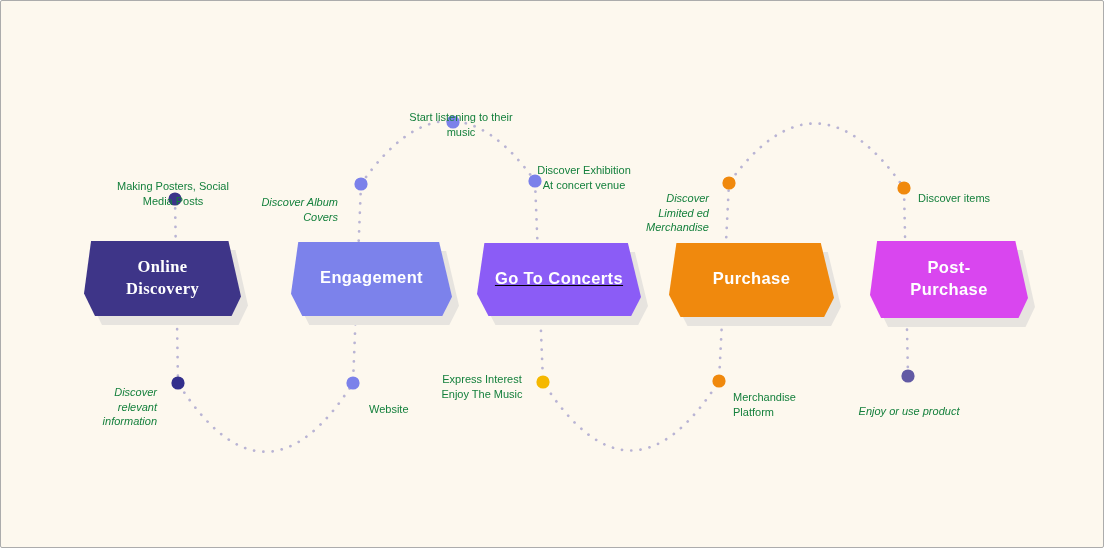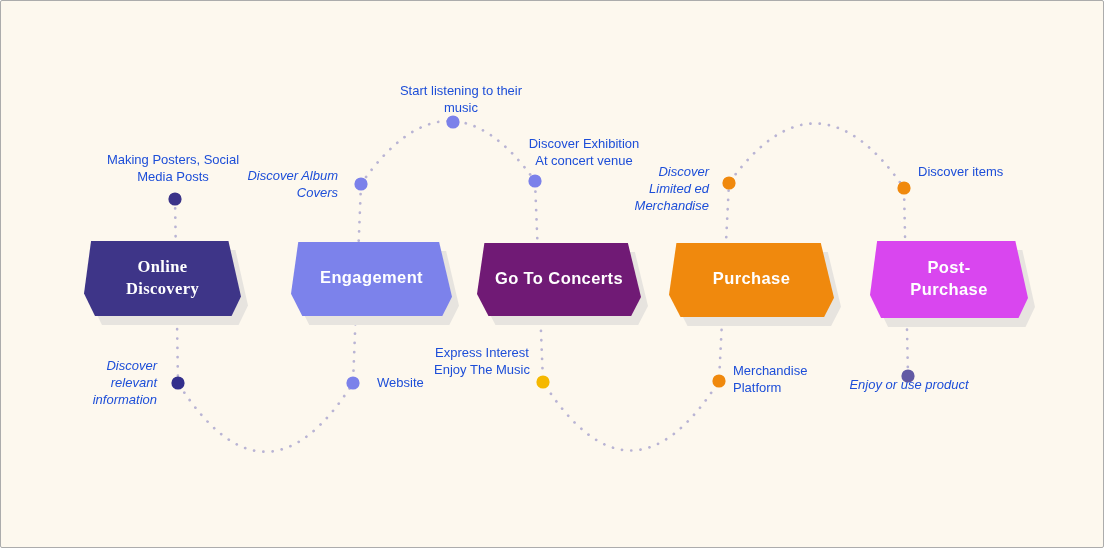--- a/index.html
+++ b/index.html
@@ -15,22 +15,23 @@
   }
   .banner .shadow{left:7px;top:9px;background:#E7E4DF;}
   .banner .face{
     left:0;top:0;display:flex;align-items:center;justify-content:center;text-align:center;
   }
   .banner .face .stage-label{
     color:#FFFFFF;font-weight:bold;font-size:16.5px;line-height:1.33;
     letter-spacing:0.4px;white-space:pre-line;padding-bottom:2px;
   }
   .annotation{
-    position:absolute;z-index:3;font-size:13px;line-height:1.32;color:#1d4ed8;
+    position:absolute;z-index:3;font-size:11px;line-height:1.32;color:#15803d;
     white-space:pre-line;
+    margin-top:28px;
   }
   .annotation.center{transform:translateX(-50%);text-align:center;}
   .annotation.right{transform:translateX(-100%);text-align:right;font-style:italic;}
   .annotation.left{text-align:left;}
 </style>
 </head>
 <body>
 
 <div class="canvas">
   <svg class="journey-svg" id="journey-svg" width="1104" height="548">
@@ -56,21 +57,21 @@
         </div>
       </div>
       <div class="banner" style="left: 290px; top: 241px; width: 161px; height: 74px;">
         <div class="shape shadow"></div>
         <div class="shape face" style="background: rgb(124, 130, 235);">
           <div class="stage-label">Engagement</div>
         </div>
       </div>
       <div class="banner" style="left: 476px; top: 242px; width: 164px; height: 73px;">
         <div class="shape shadow"></div>
-        <div class="shape face" style="background: #701a75;">
+        <div class="shape face" style="background: #8b5cf6; text-decoration: underline;">
           <div class="stage-label">Go To Concerts</div>
         </div>
       </div>
       <div class="banner" style="left: 668px; top: 242px; width: 165px; height: 74px;">
         <div class="shape shadow"></div>
         <div class="shape face" style="background: rgb(240, 137, 13);">
           <div class="stage-label">Purchase</div>
         </div>
       </div>
       <div class="banner" style="left: 869px; top: 240px; width: 158px; height: 77px;">
@@ -80,21 +81,21 @@
 Purchase</div>
         </div>
       </div>
     </div>
   <div id="annotations">
       <div class="annotation center" style="left: 172px; top: 150px;">Making Posters, Social
 Media Posts</div>
       <div class="annotation right" style="left: 156px; top: 356px;">Discover
 relevant
 information</div>
-      <div class="annotation left" style="left: 376px; top: 373px;">Website</div>
+      <div class="annotation left" style="left: 368px; top: 373px;">Website</div>
       <div class="annotation right" style="left: 337px; top: 166px;">Discover Album
 Covers</div>
       <div class="annotation center" style="left: 460px; top: 81px;">Start listening to their
 music</div>
       <div class="annotation center" style="left: 583px; top: 134px;">Discover Exhibition
 At concert venue</div>
       <div class="annotation center" style="left: 481px; top: 343px;">Express Interest
 Enjoy The Music</div>
       <div class="annotation left" style="left: 732px; top: 361px;">Merchandise
 Platform</div>

